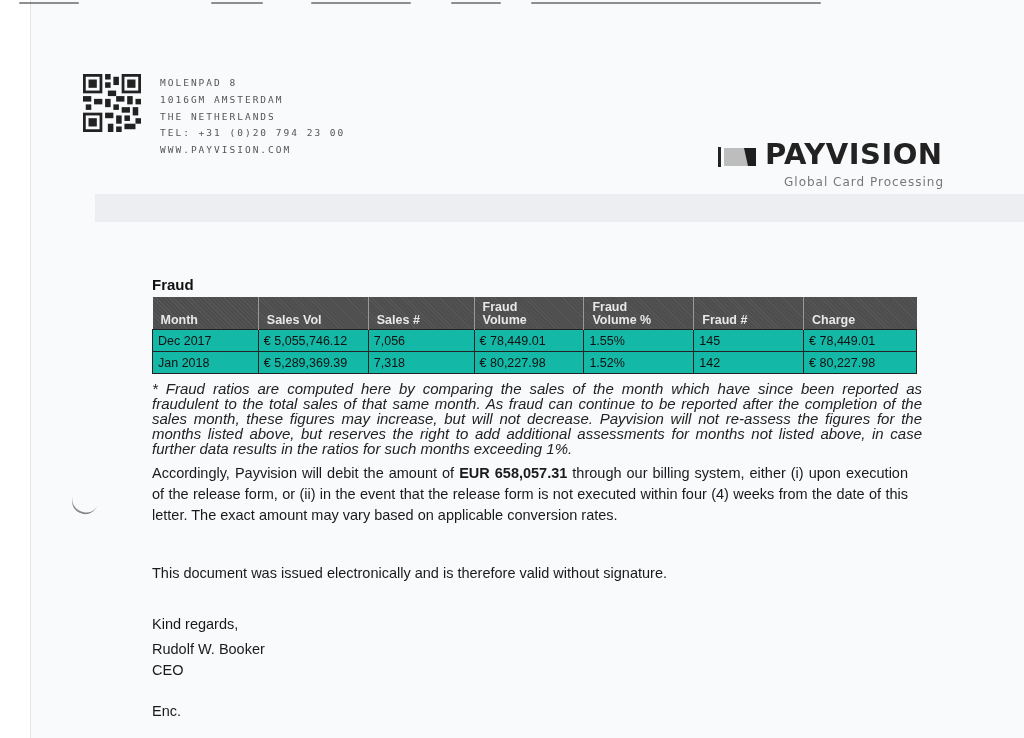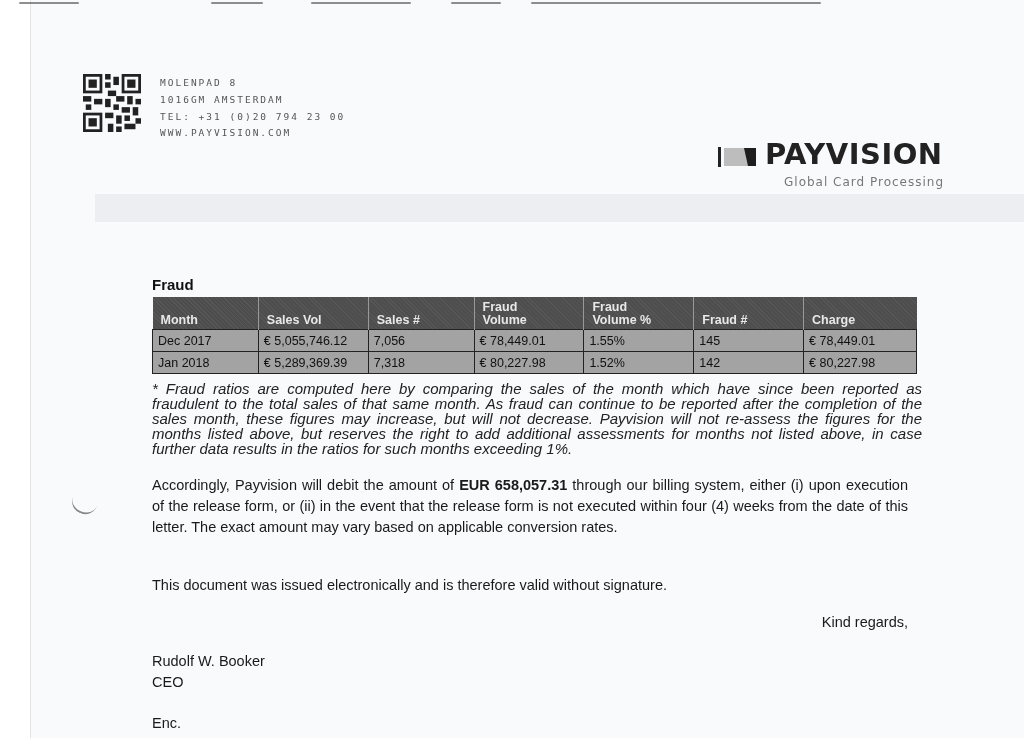--- a/index.html
+++ b/index.html
@@ -70,36 +70,36 @@
   table.fraud th {
     background: #4d4d4d;
     background-image: repeating-linear-gradient(45deg, rgba(255,255,255,0.06) 0 1px, transparent 1px 3px);
     color: #e8e8e8; text-align: left; font-weight: bold;
     padding: 2px 5px 2px 8px; height: 28px; vertical-align: bottom;
     border-left: 1px solid #999; line-height: 13px;
   }
   table.fraud th:first-child { border-left: none; }
   table.fraud td {
     border: 1px solid #222; padding: 2px 5px; height: 17px;
-    background: #a3a3a3; color: #111;
+    background: #14b8a6; color: #111;
   }
   .footnote {
     position: absolute; left: 152px; top: 381px; width: 770px;
     font-family: "Liberation Sans", sans-serif;
     font-style: italic; font-size: 15px; line-height: 15px; color: #222;
     text-align: justify;
   }
   .para {
     position: absolute; left: 152px; width: 756px;
     font-family: "Liberation Sans", sans-serif;
-    font-size: 14.5px; line-height: 21px; color: #1a1a1a; margin-top: 12px;
+    font-size: 14.5px; line-height: 21px; color: #1a1a1a;
   }
   .p1 { top: 463px; text-align: justify; }
   .p2 { top: 563px; }
-  .p3 { top: 600px; text-align: right; }
+  .p3 { top: 614px; }
   .p4 { top: 639px; }
   .p5 { top: 660px; }
   .p6 { top: 701px; }
   b { font-weight: bold; }
 </style>
 </head>
 <body>
 
 <div class="page">
   <div class="scan-line" style="left:-12px;width:60px;"></div>
@@ -143,20 +143,21 @@
       <rect x="9" y="18" width="2" height="3"></rect>
     <rect x="15" y="18" width="4" height="2"></rect>
       <rect x="19" y="16" width="2" height="2"></rect>
       <rect x="12" y="19" width="2" height="2"></rect>
   </g>
 </svg>
 
 <div class="address">
   <div>MOLENPAD 8</div>
   <div>1016GM AMSTERDAM</div>
+  <div>THE NETHERLANDS</div>
   <div>TEL: +31 (0)20 794 23 00</div>
   <div>WWW.PAYVISION.COM</div>
 </div>
 
 <div class="logo">
   <svg class="logo-mark" viewBox="0 0 40 24">
     <rect x="0" y="2" width="3" height="20" fill="#222"></rect>
     <rect x="6" y="3" width="28" height="18" fill="#bdbdbd"></rect>
     <polygon points="26,3 38,3 38,21 30,21 28,12" fill="#1e1e1e"></polygon>
   </svg>

